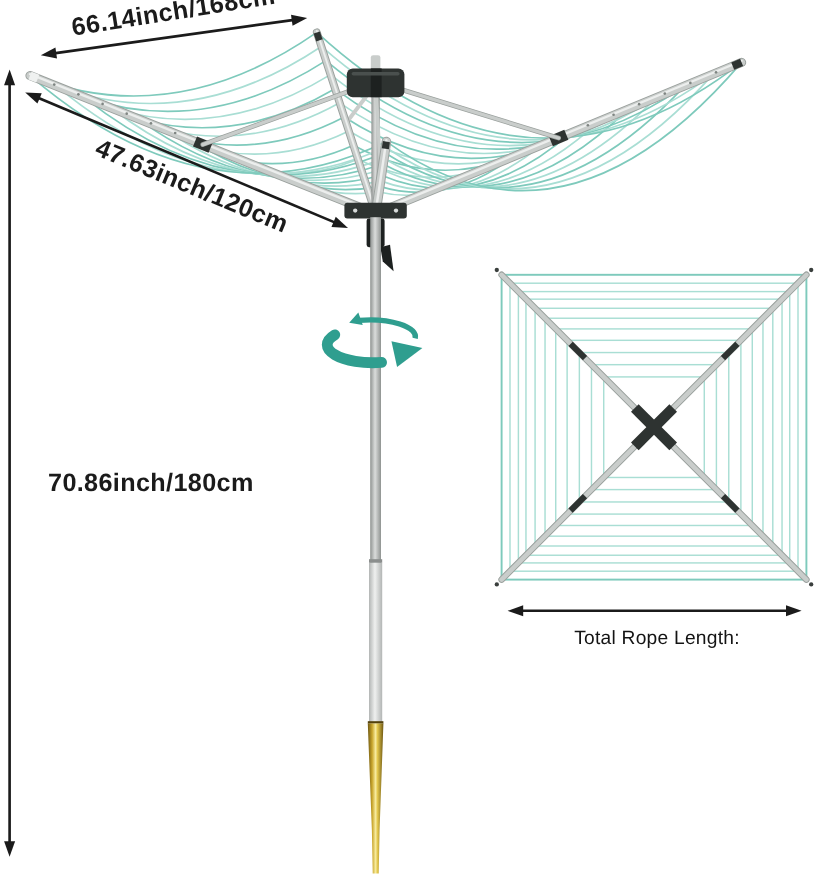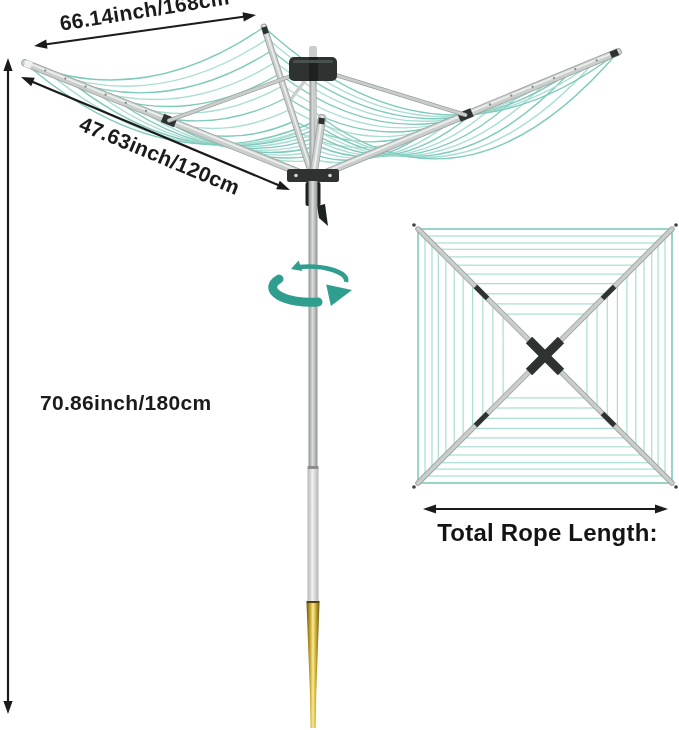--- a/index.html
+++ b/index.html
@@ -9,21 +9,21 @@
   }
   .scene svg{position:absolute;left:0;top:0;}
   .dim-label{
     position:absolute;color:#1b1b1b;font-weight:600;letter-spacing:.3px;white-space:nowrap;
   }
   .label-span{left:58px;top:12px;font-size:21px;transform:rotate(-9deg);transform-origin:left top;}
   .label-armlen{left:85px;top:112px;font-size:21px;transform:rotate(22.5deg);transform-origin:left top;}
   .label-height{left:16px;top:391px;font-size:21px;margin-left:24px;}
   .rope-label{
     position:absolute;left:416px;top:520px;width:263px;text-align:center;
-    font-size:24px;font-weight:700;color:#141414;line-height:25px;letter-spacing:.2px;
+    font-size:16px;font-weight:400;color:#141414;line-height:25px;letter-spacing:.2px;
   }
 </style>
 </head>
 <body>
 
 <div class="scene">
   <svg id="art" width="679" height="730" viewBox="0 0 679 730">
       <defs>
     <linearGradient id="gp1" x1="0" y1="0" x2="1" y2="0">
       <stop offset="0" stop-color="#8f9391"></stop>

